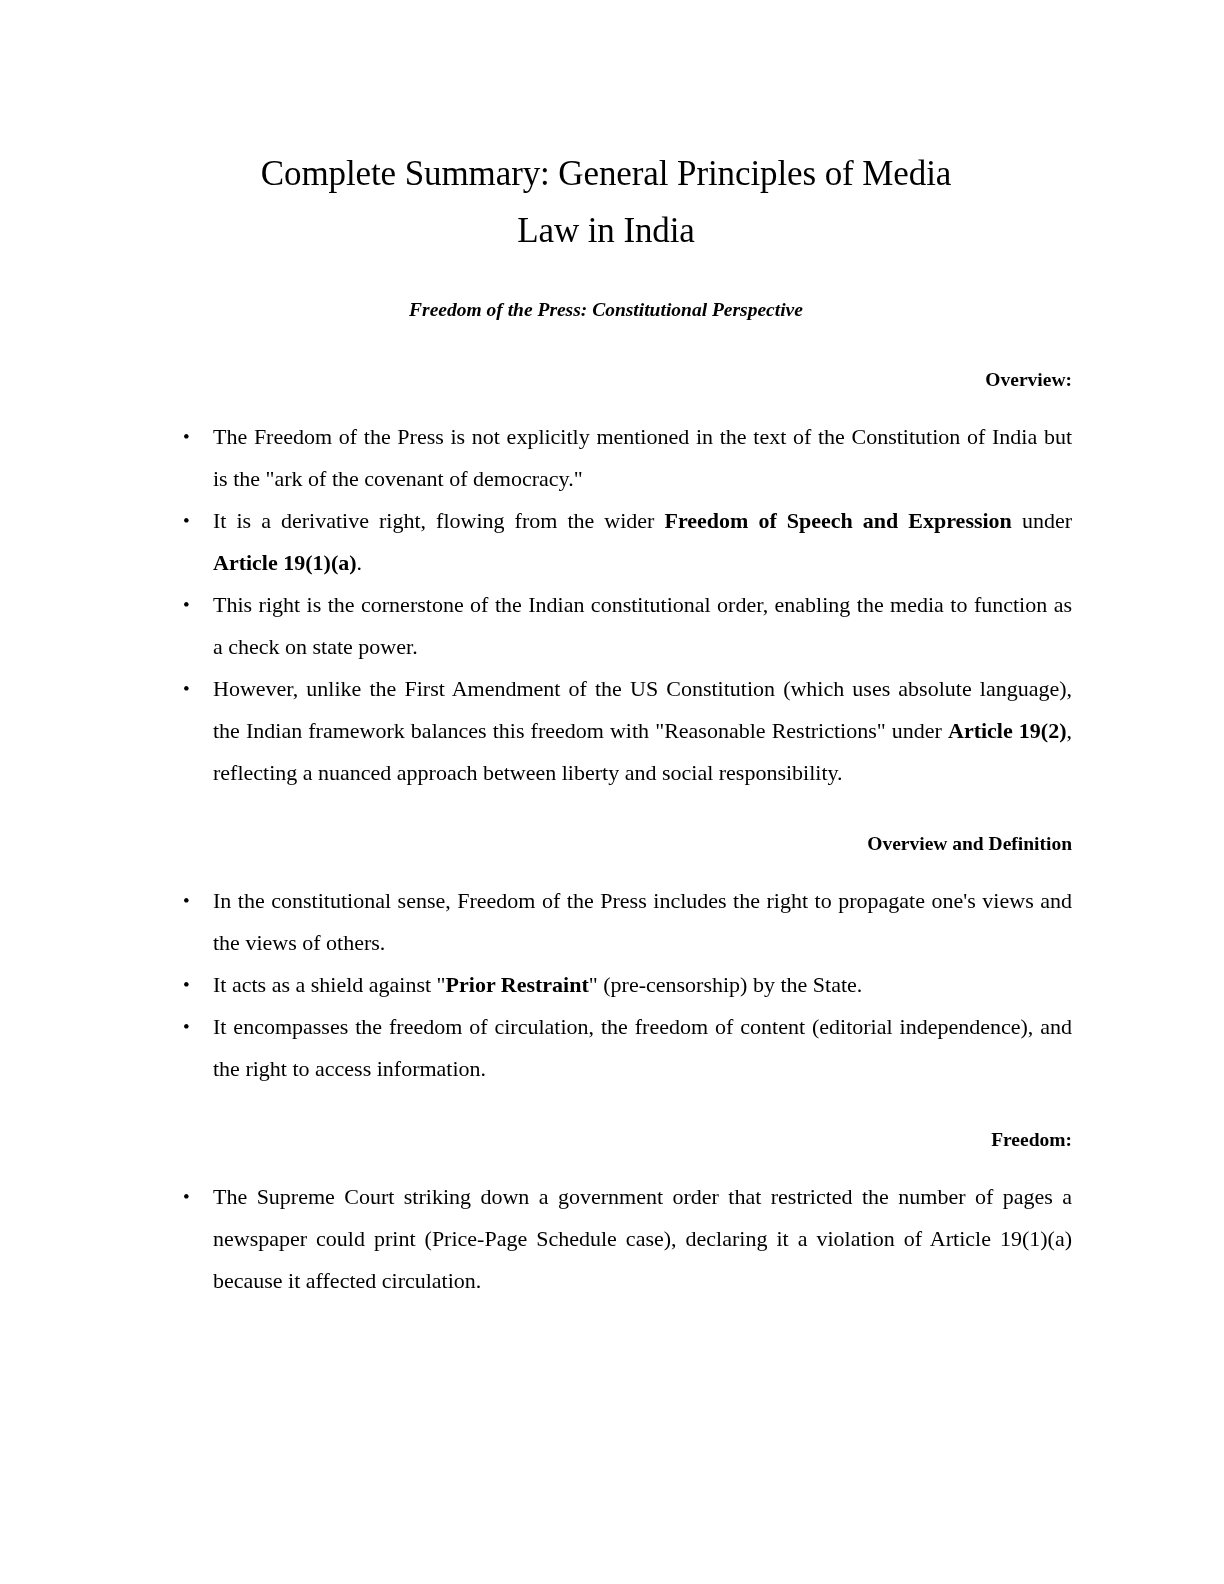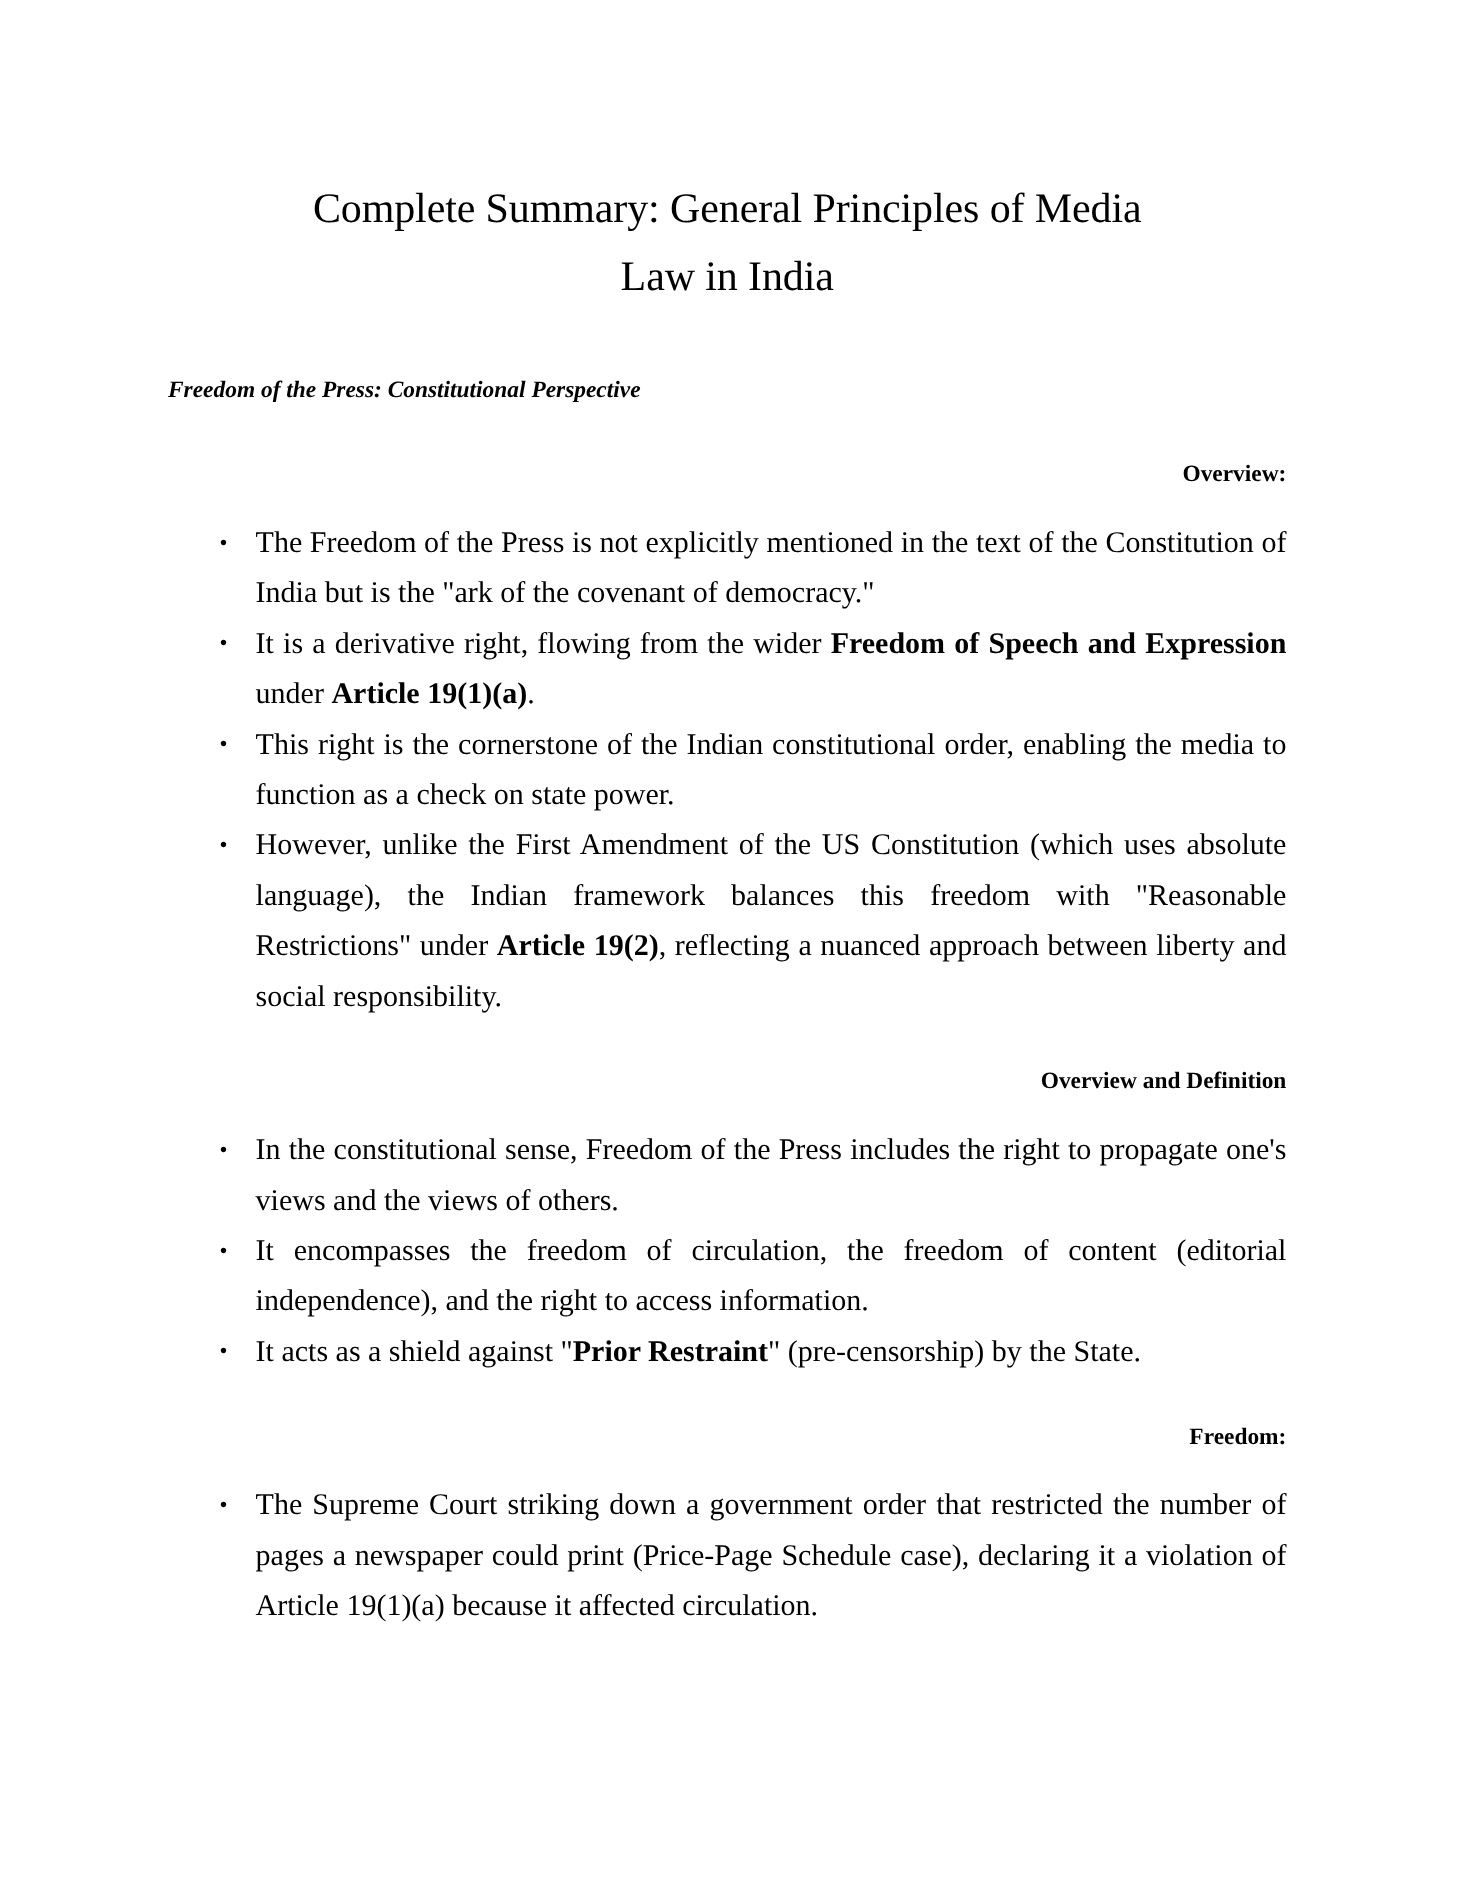--- a/index.html
+++ b/index.html
@@ -40,21 +40,22 @@
     line-height: 1.62;
     margin: 0 0 0 0;
     letter-spacing: -0.1px;
   }
 
   
   .doc-subtitle {
     font-size: 19.5px;
     font-weight: bold;
     font-style: italic;
-    margin: 52px 0 0 0;
+    text-align: center;
+    margin: 36px 0 0 0;
     line-height: 1.5;
   }
 
   
   .heading {
     font-size: 19.5px;
     font-weight: bold;
     text-align: right;
     margin: 41px 0 0 0;
     line-height: 1.45;
@@ -64,21 +65,21 @@
   }
 
   
   ul.bullets {
     list-style: none;
     margin: 22px 0 0 0;
     padding: 0;
   }
   ul.bullets li {
     position: relative;
-    font-size: 25px;
+    font-size: 22px;
     line-height: 42px;
     text-align: justify;
     text-justify: inter-word;
     padding-left: 73px;
     margin: 0 0 0 0;
   }
   ul.bullets li::before {
     content: "\2022";
     position: absolute;
     left: 43px;
@@ -107,22 +108,22 @@
         <div class="heading">Overview:</div>
         <ul class="bullets">
           <li><span>The Freedom of the Press is not explicitly mentioned in the text of the Constitution of India but is the "ark of the covenant of democracy."</span></li>
           <li><span>It is a derivative right, flowing from the wider </span><b>Freedom of Speech and Expression</b><span> under </span><b>Article 19(1)(a)</b><span>.</span></li>
           <li><span>This right is the cornerstone of the Indian constitutional order, enabling the media to function as a check on state power.</span></li>
           <li><span>However, unlike the First Amendment of the US Constitution (which uses absolute language), the Indian framework balances this freedom with "Reasonable Restrictions" under </span><b>Article 19(2)</b><span>, reflecting a nuanced approach between liberty and social responsibility.</span></li>
         </ul>
         <div class="heading tight">Overview and Definition</div>
         <ul class="bullets">
           <li><span>In the constitutional sense, Freedom of the Press includes the right to propagate one's views and the views of others.</span></li>
+          <li><span>It acts as a shield against "</span><b>Prior Restraint</b><span>" (pre-censorship) by the State.</span></li>
           <li><span>It encompasses the freedom of circulation, the freedom of content (editorial independence), and the right to access information.</span></li>
-          <li><span>It acts as a shield against "</span><b>Prior Restraint</b><span>" (pre-censorship) by the State.</span></li>
         </ul>
         <div class="heading tight">Freedom:</div>
         <ul class="bullets">
           <li><span>The Supreme Court striking down a government order that restricted the number of pages a newspaper could print (Price-Page Schedule case), declaring it a violation of Article 19(1)(a) because it affected circulation.</span></li>
         </ul>
       </div>
 
   </div>
 </div>
 

